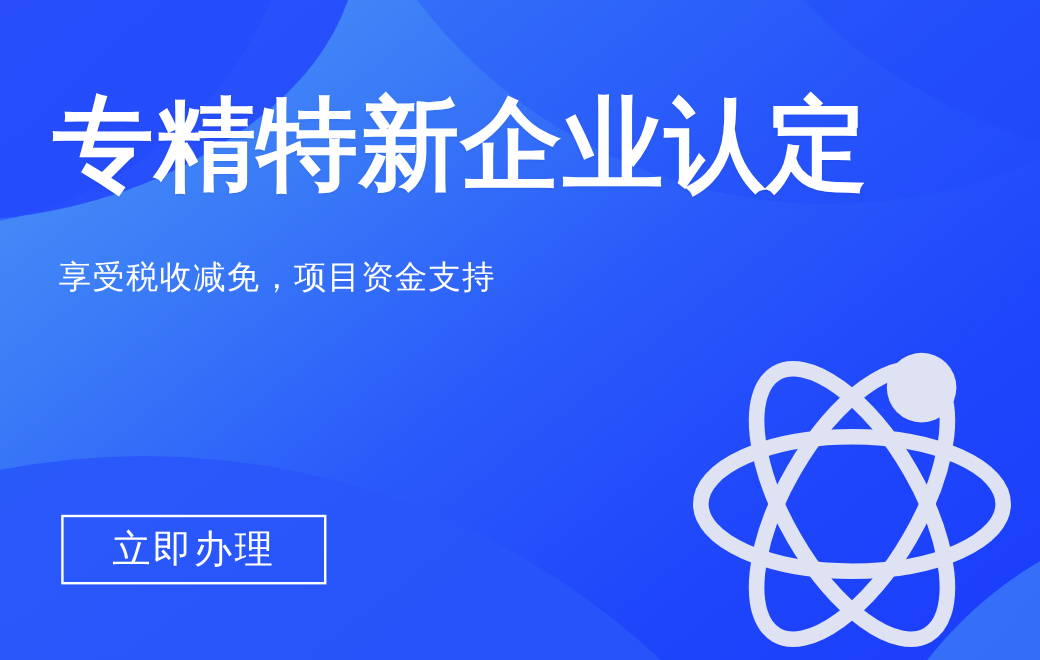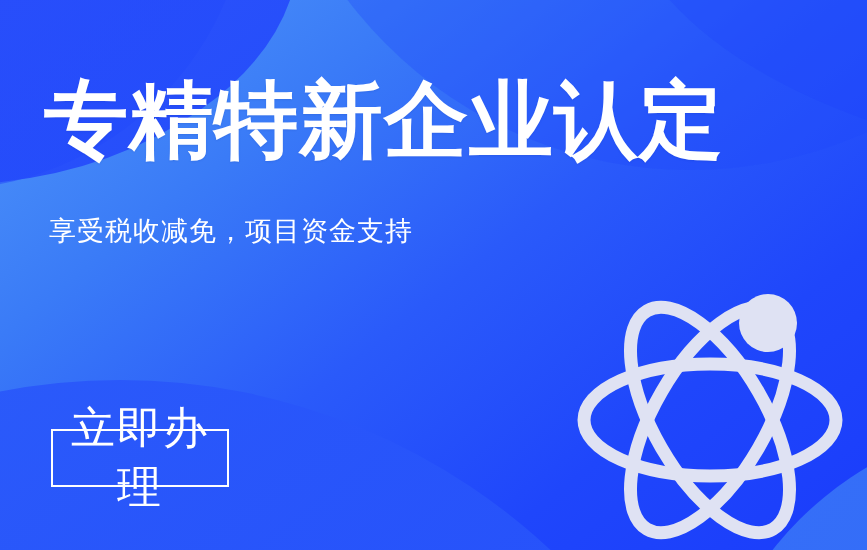--- a/index.html
+++ b/index.html
@@ -47,28 +47,28 @@
     line-height: 1.2;
     font-weight: 400;
     color: #ffffff;
     letter-spacing: 1px;
     white-space: nowrap;
   }
   .cta-button {
     position: absolute;
     left: 51px;
     top: 429px;
-    width: 178px;
+    width: 221px;
     height: 58px;
     box-sizing: border-box;
     border: 2px solid #ffffff;
     border-radius: 0;
     background: transparent;
     color: #ffffff;
-    font-size: 44px;
+    font-size: 32px;
     font-family: "Liberation Sans", "DejaVu Sans", sans-serif;
     letter-spacing: 2px;
     display: flex;
     align-items: center;
     justify-content: center;
     cursor: pointer;
     padding: 0;
   }
   .atom {
     position: absolute;

